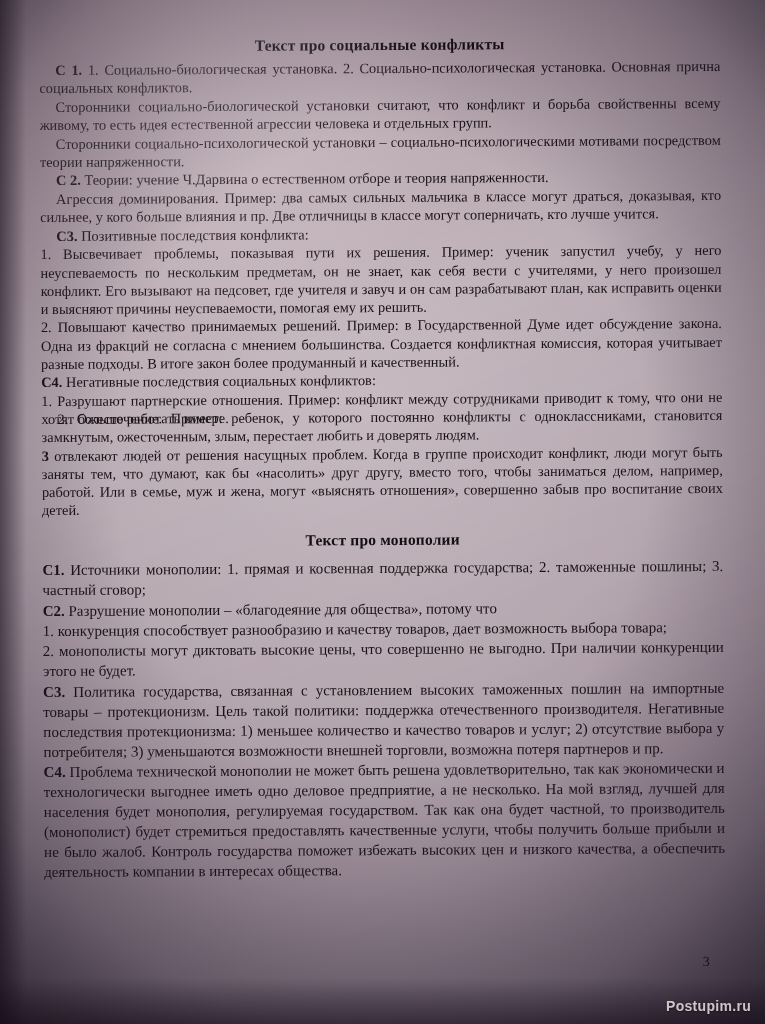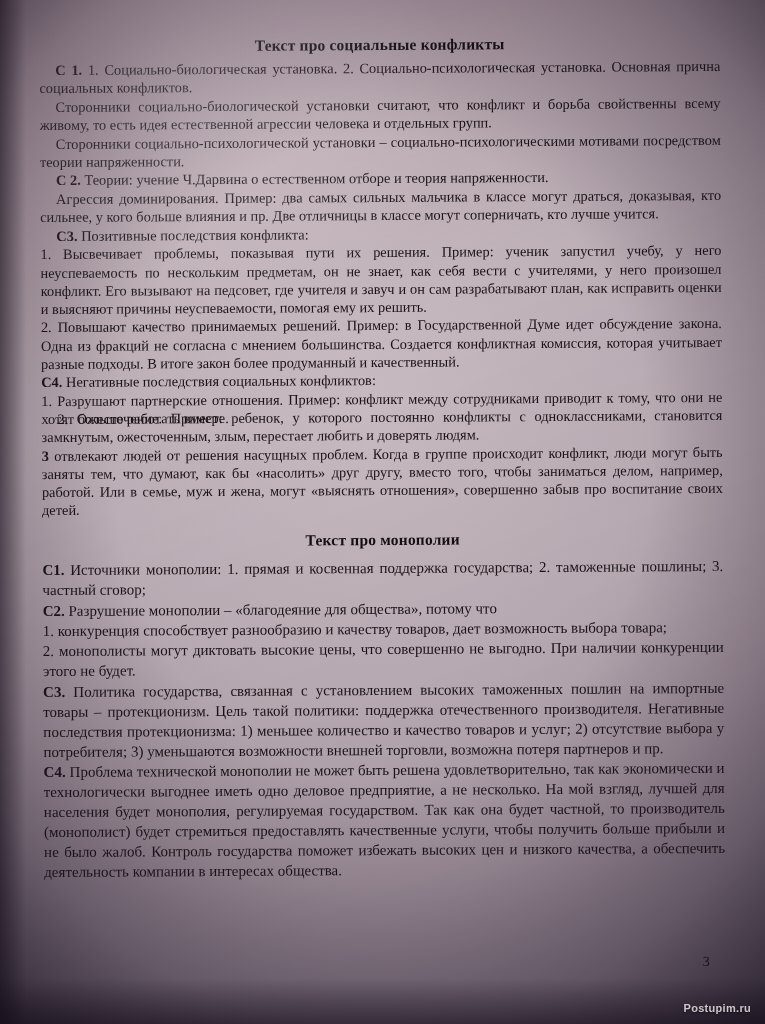--- a/index.html
+++ b/index.html
@@ -102,21 +102,21 @@
     right: 58px;
     bottom: 52px;
     font-size: 14px;
     color: #1b1318;
   }
   #watermark {
     position: absolute;
     right: 14px;
     bottom: 10px;
     font-family: "Liberation Sans", sans-serif;
-    font-size: 11px;
+    font-size: 14px;
     font-weight: bold;
     color: rgba(255,245,250,0.78);
     letter-spacing: 0.3px;
     text-shadow: 0 1px 2px rgba(0,0,0,0.55);
   }
 </style>
 </head>
 <body>
 
 <div id="photo">

